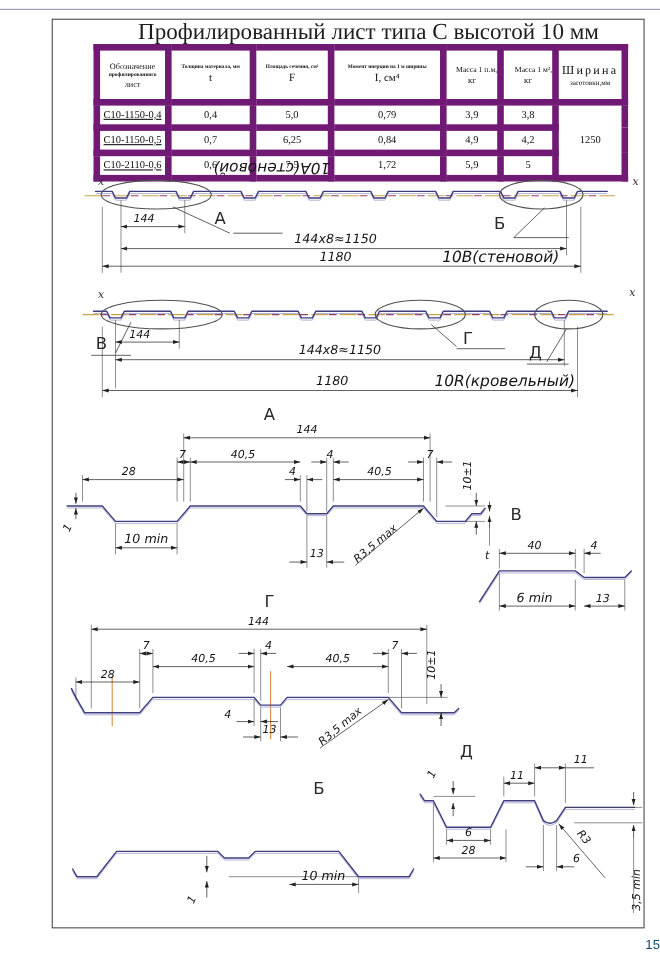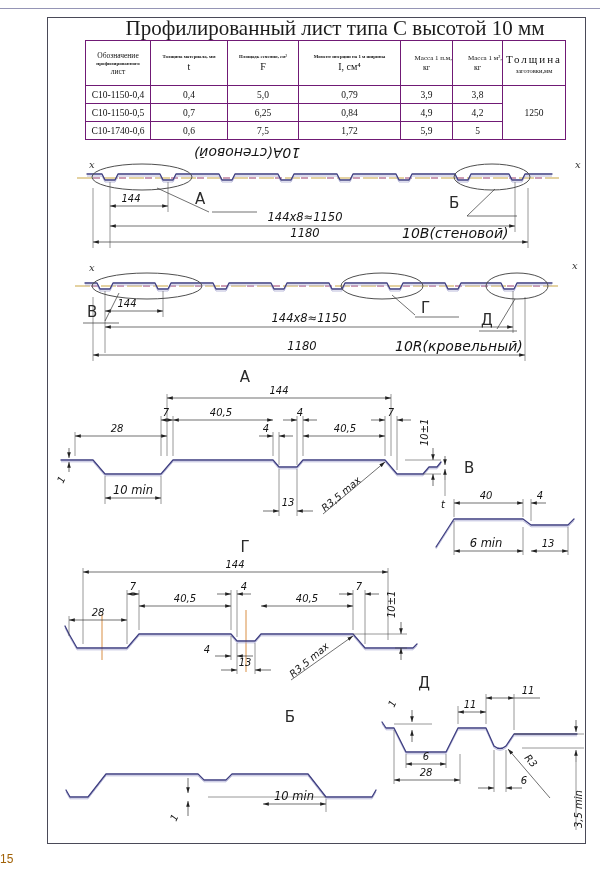--- a/index.html
+++ b/index.html
@@ -1,34 +1,34 @@
 <!DOCTYPE html>
 <html><head>
 <meta charset="utf-8">
 <style>
   html,body{margin:0;padding:0;}
   body{width:600px;height:885px;position:relative;background:#fff;font-family:"Liberation Sans",sans-serif;overflow:hidden;}
   .topline{position:absolute;left:0;top:8px;width:600px;height:1px;background:#9595b5;}
   .frame{position:absolute;left:47px;top:17px;width:539px;height:827px;border:1.4px solid #4a4a58;box-sizing:border-box;background:#fff;}
   .title{position:absolute;left:47px;top:16px;width:540px;text-align:center;font-family:"Liberation Serif",serif;font-size:21px;color:#1c1c1c;white-space:nowrap;padding-left:18px;}
   table.spec{position:absolute;left:85px;top:40px;width:480px;border-collapse:collapse;table-layout:fixed;font-family:"Liberation Serif",serif;color:#111;}
-  table.spec td,table.spec th{border:1px solid #701a75;padding:0;text-align:center;vertical-align:middle;font-weight:normal;}
+  table.spec td,table.spec th{border:6px solid #701a75;padding:0;text-align:center;vertical-align:middle;font-weight:normal;}
   .h-tiny{font-size:5px;font-weight:bold;line-height:7px;transform:scale(.96);}
   .h-sym{font-size:10px;line-height:13px;}
   .h-c1a{font-size:7.5px;line-height:9px;}
   .h-c1b{font-size:5px;font-weight:bold;line-height:7px;}
   .h-c5{font-size:7px;line-height:9px;text-align:right;}
   .h-kg{font-size:8px;line-height:10px;}
   .h-shir{font-size:11px;letter-spacing:2px;line-height:14px;}
   .h-zag{font-size:6.5px;line-height:9px;}
   td.dat{font-size:9.5px;height:17px;}
-  td.dat1{font-size:9.5px;height:17px;text-align:left;padding-left:1px;}
+  td.dat1{font-size:9.5px;height:17px;text-align:left;padding-left:1px;text-decoration:underline;}
   td.wid{font-size:9.5px;}
   th.hd{height:44px;}
-  .pagenum{position:absolute;left:0;top:852px;width:600px;text-align:left;font-size:12px;color:#a16207;}
+  .pagenum{position:absolute;left:0;top:852px;width:600px;text-align:right;font-size:12px;color:#0c4a6e;}
   svg{position:absolute;overflow:visible;}
   .p{stroke:#3d3d80;stroke-width:1.3;fill:none;stroke-linejoin:round;stroke-linecap:round;}
   .p2{stroke:#a9a9d2;stroke-width:.8;fill:none;stroke-linejoin:round;}
   .d{stroke:#333;stroke-width:.7;fill:none;}
   .e{stroke:#444;stroke-width:.55;fill:none;}
   .o{stroke:#4f4f4f;stroke-width:1;fill:none;}
   .cl-y{stroke:#c9a545;stroke-width:1;}
   .cl-r{stroke:#9a3d68;stroke-width:1;}
   .cl-o{stroke:#d98f45;stroke-width:1;}
   text.t{font:italic 10px "DejaVu Sans",sans-serif;fill:#141414;}
@@ -75,21 +75,21 @@
     </th>
     <th class="hd">
       <div class="h-c5">Масса 1 п.м,</div>
       <div class="h-kg">кг</div>
     </th>
     <th class="hd">
       <div class="h-c5">Масса 1 м²,</div>
       <div class="h-kg">кг</div>
     </th>
     <th class="hd">
-      <div class="h-shir">Толщина</div>
+      <div class="h-shir">Ширина</div>
       <div class="h-zag">заготовки,мм</div>
     </th>
   </tr>
   <tr>
     <td class="dat1">С10-1150-0,4</td>
     <td class="dat">0,4</td>
     <td class="dat">5,0</td>
     <td class="dat">0,79</td>
     <td class="dat">3,9</td>
     <td class="dat">3,8</td>
@@ -97,21 +97,21 @@
   </tr>
   <tr>
     <td class="dat1">С10-1150-0,5</td>
     <td class="dat">0,7</td>
     <td class="dat">6,25</td>
     <td class="dat">0,84</td>
     <td class="dat">4,9</td>
     <td class="dat">4,2</td>
   </tr>
   <tr>
-    <td class="dat1">С10-1740-0,6</td>
+    <td class="dat1">С10-2110-0,6</td>
     <td class="dat">0,6</td>
     <td class="dat">7,5</td>
     <td class="dat">1,72</td>
     <td class="dat">5,9</td>
     <td class="dat">5</td>
   </tr>
 </tbody>
   </table>
 
 <svg style="left:47px;top:142px" width="540" height="113" viewBox="0 0 540 113">

